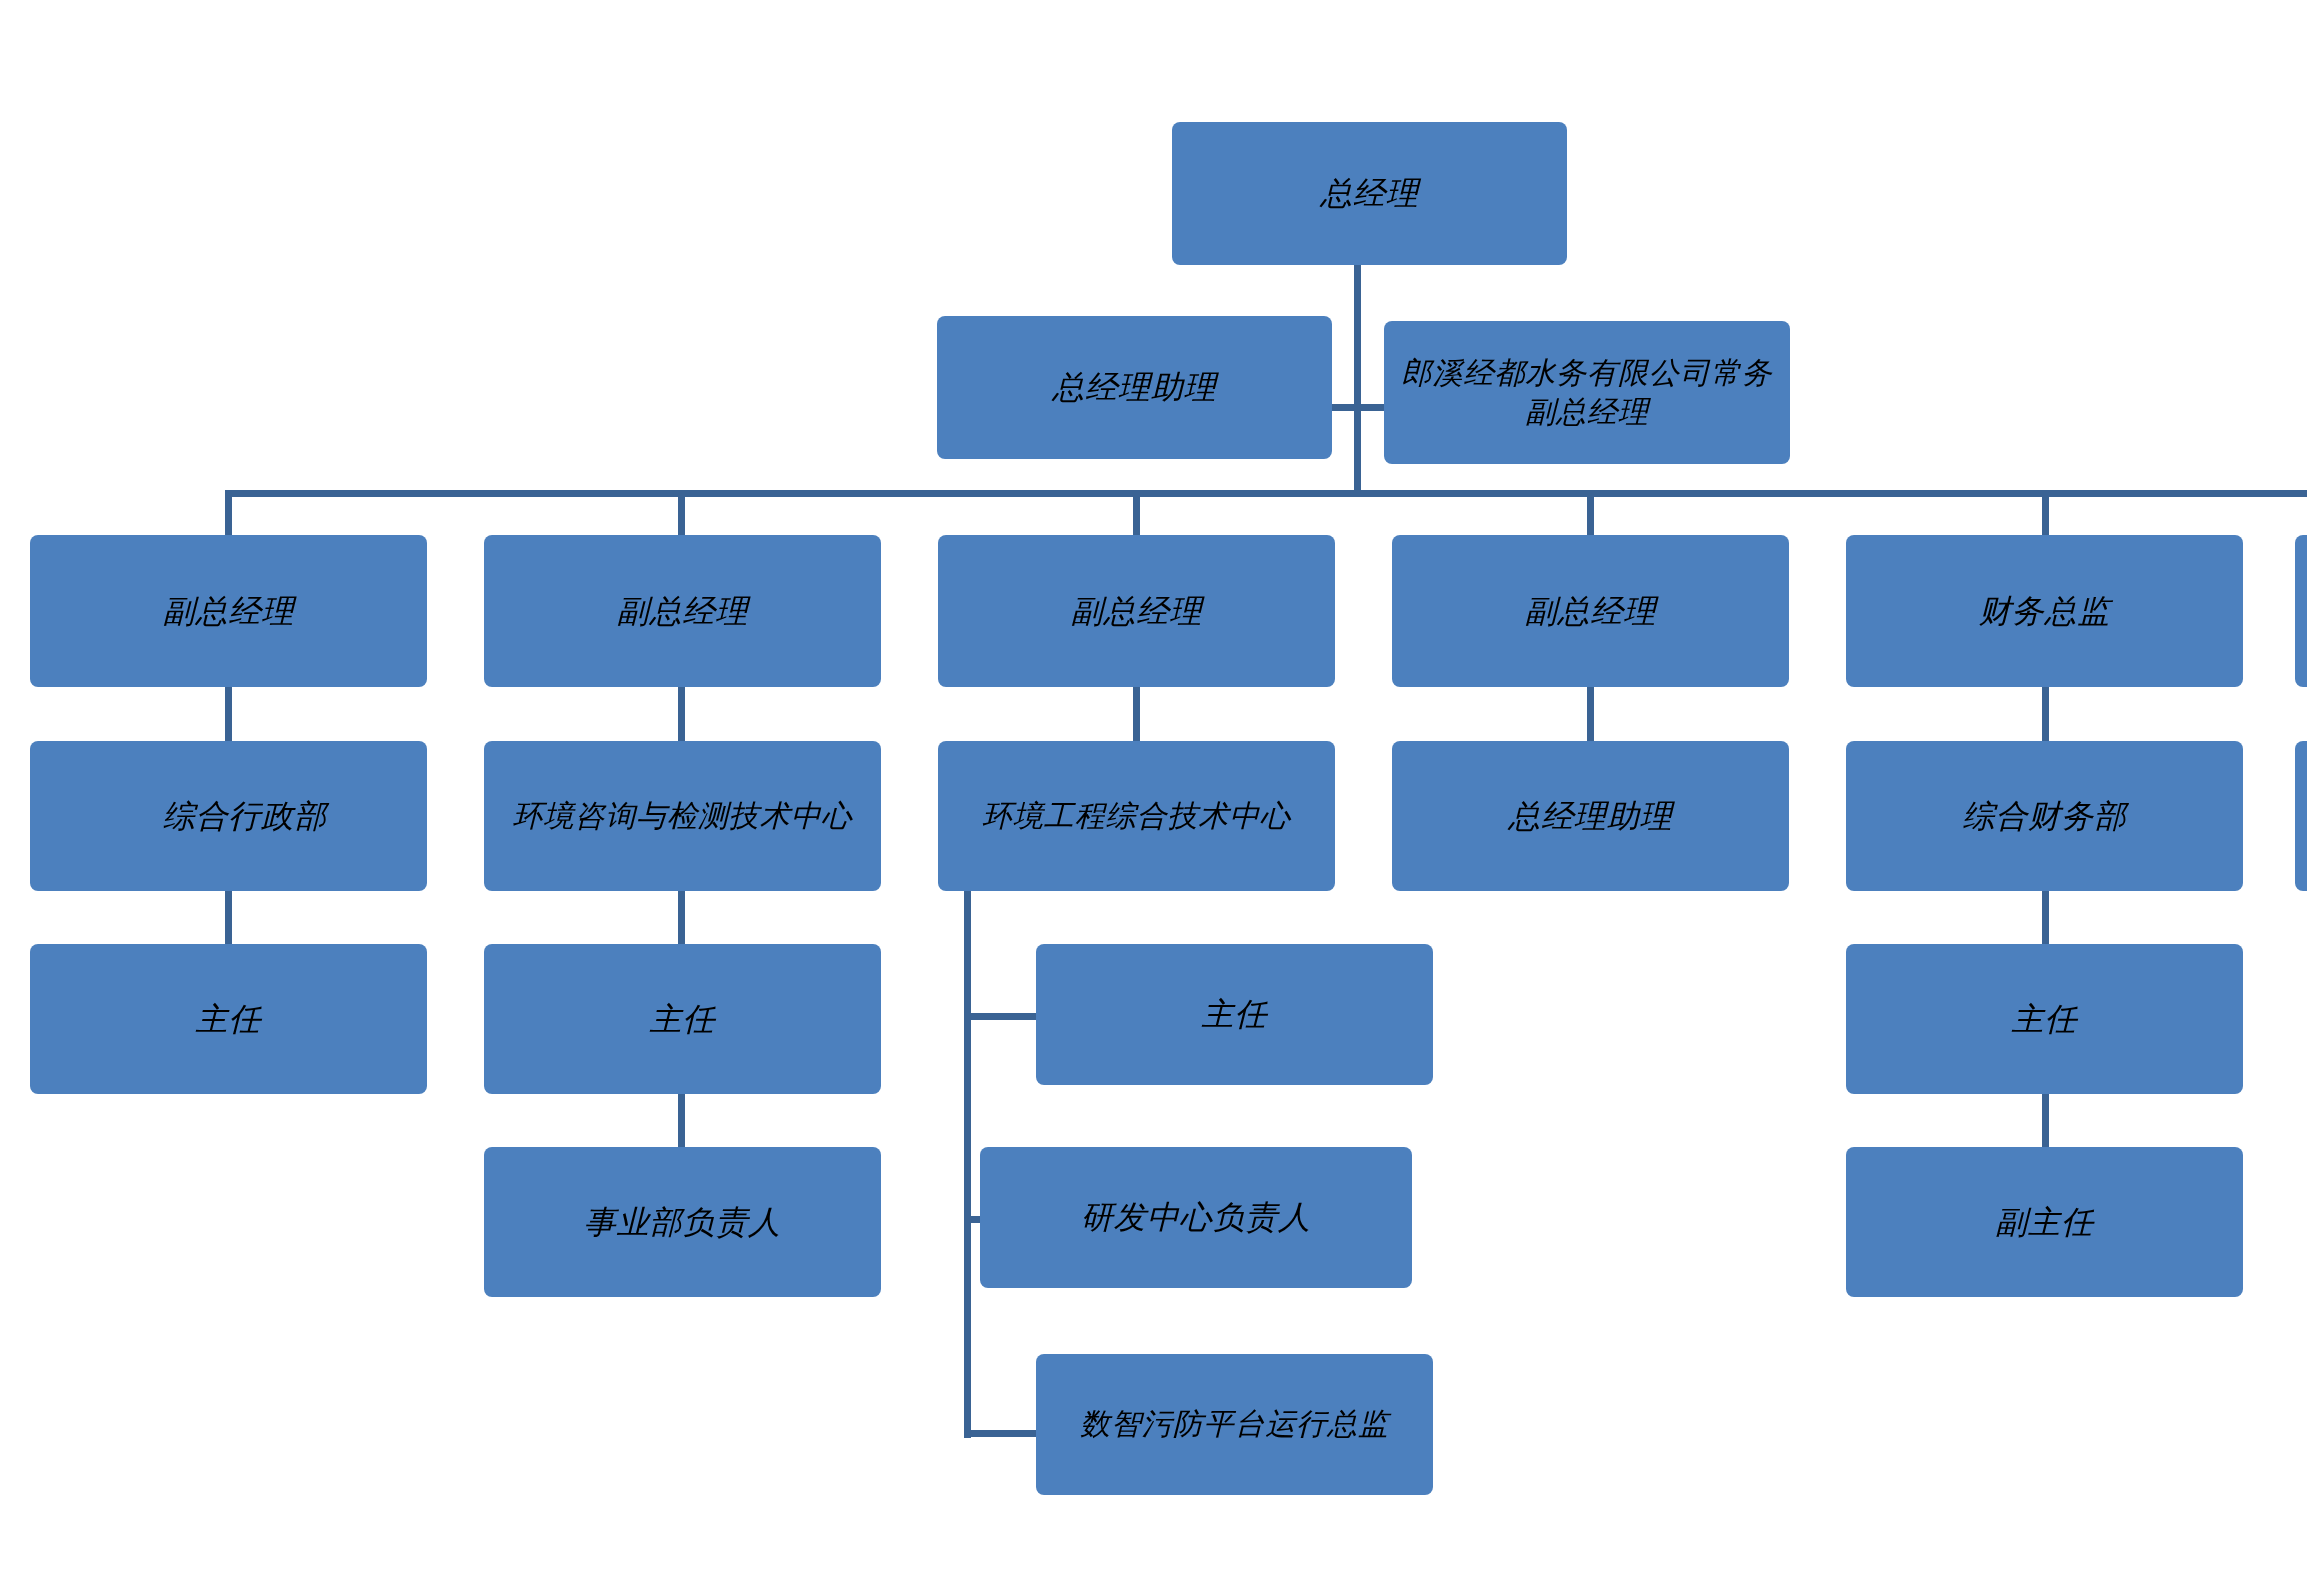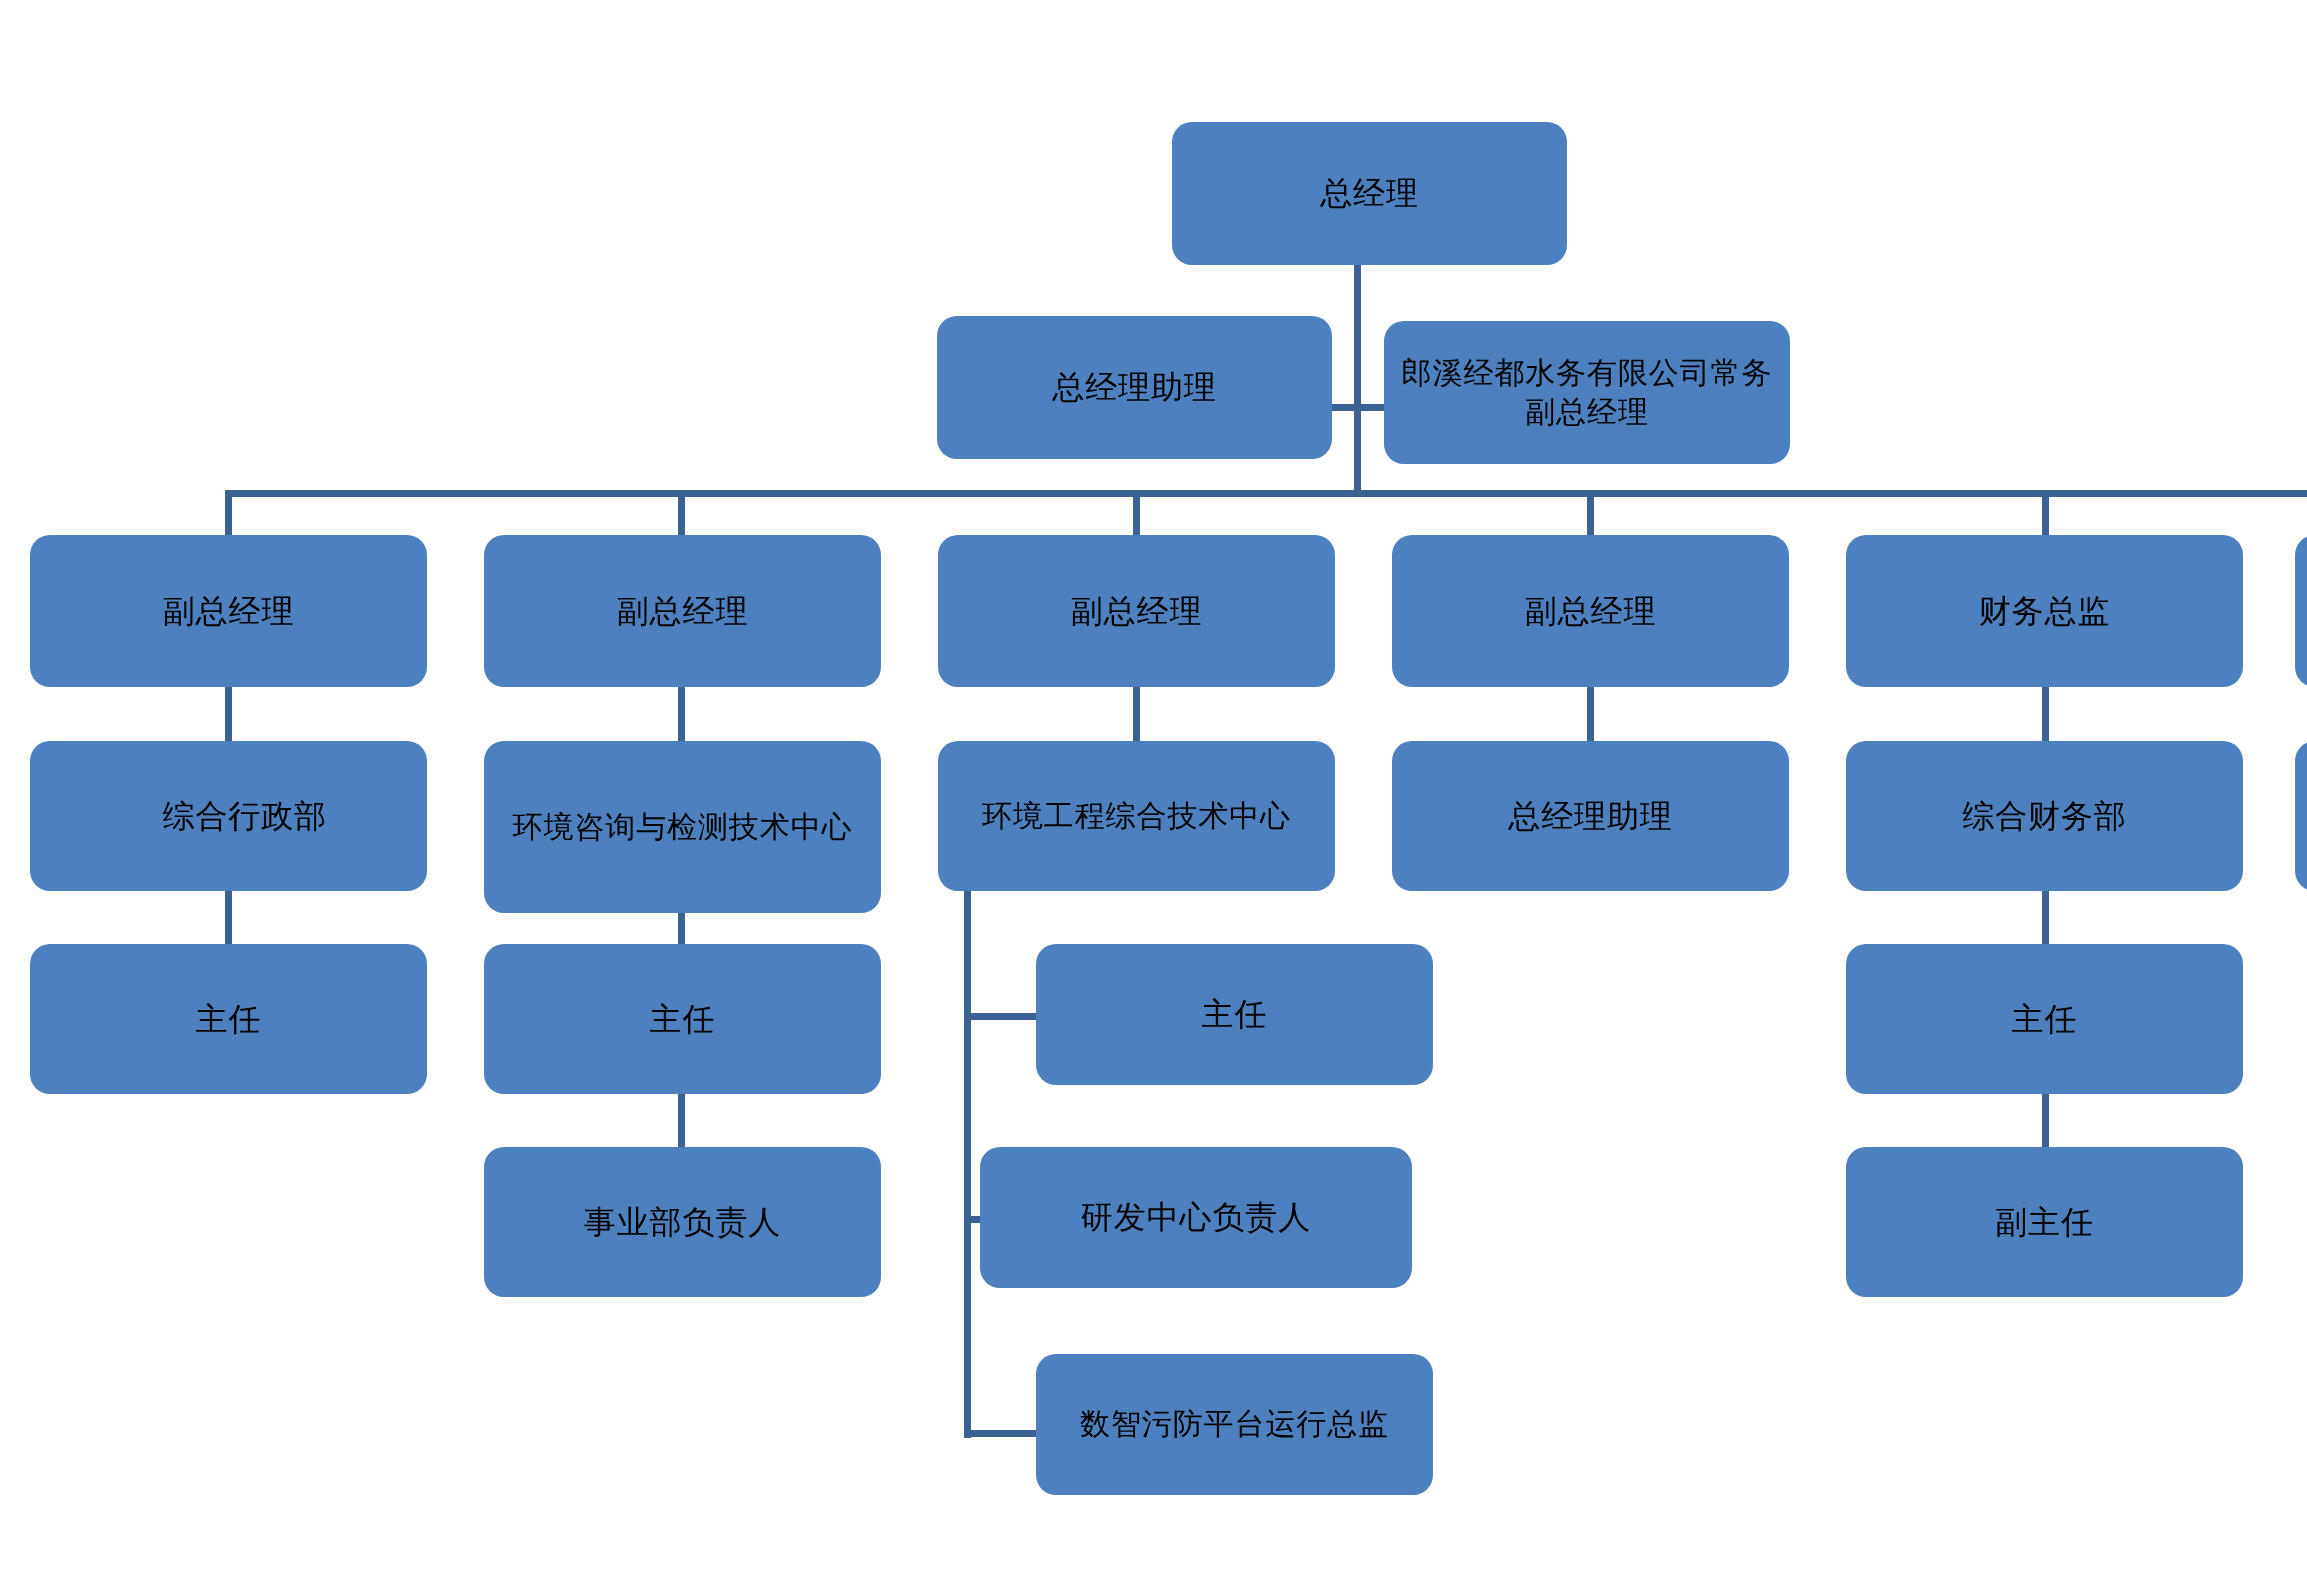--- a/index.html
+++ b/index.html
@@ -5,30 +5,31 @@
   html,body{margin:0;padding:0;background:#ffffff;}
   body{
     font-family:"Liberation Serif","DejaVu Serif",serif;
     width:2722px;height:1591px;position:relative;overflow:hidden;
   }
   #chart{position:absolute;left:0;top:0;width:2722px;height:1591px;}
 
   .node{
     position:absolute;
     background:#4C80BE;
-    border-radius:20px;
+    border-radius:8px;
     color:#000000;
     display:flex;align-items:center;justify-content:center;
     text-align:center;
     font-size:32px;
     line-height:1.28;
     letter-spacing:0.9px;
     box-sizing:border-box;
     padding:1.8px 6.5px;
     white-space:pre-line;
+    font-style:italic;
   }
 
   .conn{position:absolute;background:#3A6394;}
   .conn.v{width:5.5px;}
   .conn.h{height:5.5px;}
 
   .bus{position:absolute;background:#3A6394;}
 </style>
 </head>
 <body>
@@ -74,21 +75,21 @@
   <div class="node" style="left:1384px;top:321px;width:406px;height:143px;font-size:30px;">郎溪经都水务有限公司常务副总经理</div>
 
   <div class="node" style="left:30px;top:535px;width:397px;height:152px;">副总经理</div>
   <div class="node" style="left:484px;top:535px;width:397px;height:152px;">副总经理</div>
   <div class="node" style="left:938px;top:535px;width:397px;height:152px;">副总经理</div>
   <div class="node" style="left:1392px;top:535px;width:397px;height:152px;">副总经理</div>
   <div class="node" style="left:1846px;top:535px;width:397px;height:152px;">财务总监</div>
   <div class="node" style="left:2295px;top:535px;width:397px;height:152px;">安全总监</div>
 
   <div class="node" style="left:30px;top:741px;width:397px;height:150px;padding-left:39px;">综合行政部</div>
-  <div class="node" style="left:484px;top:741px;width:397px;height:172px;font-size:30px;">环境咨询与检测技术中心</div>
+  <div class="node" style="left:484px;top:741px;width:397px;height:150px;font-size:30px;">环境咨询与检测技术中心</div>
   <div class="node" style="left:938px;top:741px;width:397px;height:150px;font-size:30px;">环境工程综合技术中心</div>
   <div class="node" style="left:1392px;top:741px;width:397px;height:150px;">总经理助理</div>
   <div class="node" style="left:1846px;top:741px;width:397px;height:150px;">综合财务部</div>
   <div class="node" style="left:2295px;top:741px;width:397px;height:150px;">生产安全总监</div>
 
   <div class="node" style="left:30px;top:944px;width:397px;height:150px;">主任</div>
   <div class="node" style="left:484px;top:944px;width:397px;height:150px;">主任</div>
   <div class="node" style="left:1036px;top:944px;width:397px;height:141px;">主任</div>
   <div class="node" style="left:1846px;top:944px;width:397px;height:150px;">主任</div>
 

